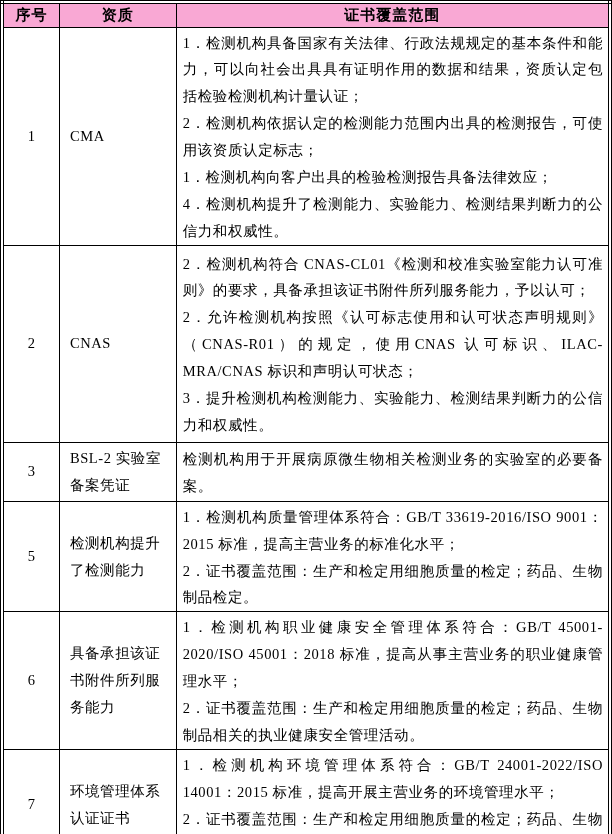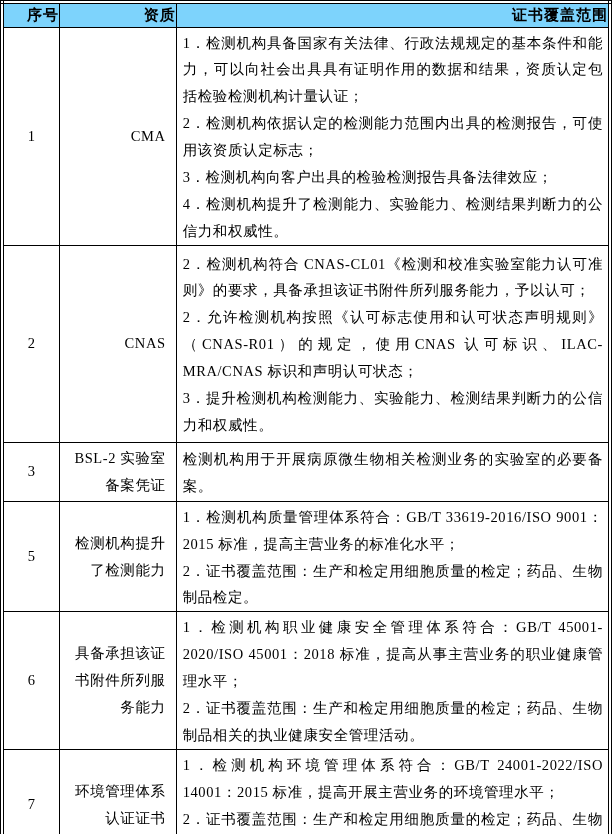--- a/index.html
+++ b/index.html
@@ -29,33 +29,33 @@
     overflow: hidden;
     vertical-align: middle;
   }
   col.c-no  { width: 57px;  }
   col.c-qf  { width: 116px; }
   col.c-rel { width: 431px; }
 
   th.hdr {
     font-size: 15px;
     font-weight: bold;
-    text-align: right;
+    text-align: center;
     letter-spacing: 1px;
     height: 25px;
     padding: 0;
-    background: #7dd3fc;
+    background: #f9a8d4;
   }
   td.no-cell {
     text-align: center;
     font-size: 14.5px;
     padding: 0;
   }
   td.qf-cell {
-    text-align: right;
+    text-align: left;
     font-size: 14.5px;
     line-height: 27px;
     letter-spacing: 0.6px;
     padding: 0 10px;
   }
   td.desc-cell {
     vertical-align: top;
     padding: 2px 5px 0 6px;
   }
   td.desc-cell p {
@@ -85,21 +85,21 @@
         <th class="hdr">证书覆盖范围</th>
       </tr>
     </thead>
     <tbody>
       <tr style="height:214px;">
         <td class="no-cell">1</td>
         <td class="qf-cell">CMA</td>
         <td class="desc-cell">
           <p>1．检测机构具备国家有关法律、行政法规规定的基本条件和能力，可以向社会出具具有证明作用的数据和结果，资质认定包括检验检测机构计量认证；</p>
           <p>2．检测机构依据认定的检测能力范围内出具的检测报告，可使用该资质认定标志；</p>
-          <p>3．检测机构向客户出具的检验检测报告具备法律效应；</p>
+          <p>1．检测机构向客户出具的检验检测报告具备法律效应；</p>
           <p>4．检测机构提升了检测能力、实验能力、检测结果判断力的公信力和权威性。</p>
         </td>
       </tr>
       <tr style="height:197px;">
         <td class="no-cell">2</td>
         <td class="qf-cell">CNAS</td>
         <td class="desc-cell">
           <p>2．检测机构符合 CNAS-CL01《检测和校准实验室能力认可准则》的要求，具备承担该证书附件所列服务能力，予以认可；</p>
           <p>2．允许检测机构按照《认可标志使用和认可状态声明规则》（CNAS-R01）的规定，使用CNAS 认可标识、ILAC-MRA/CNAS 标识和声明认可状态；</p>
           <p>3．提升检测机构检测能力、实验能力、检测结果判断力的公信力和权威性。</p>

